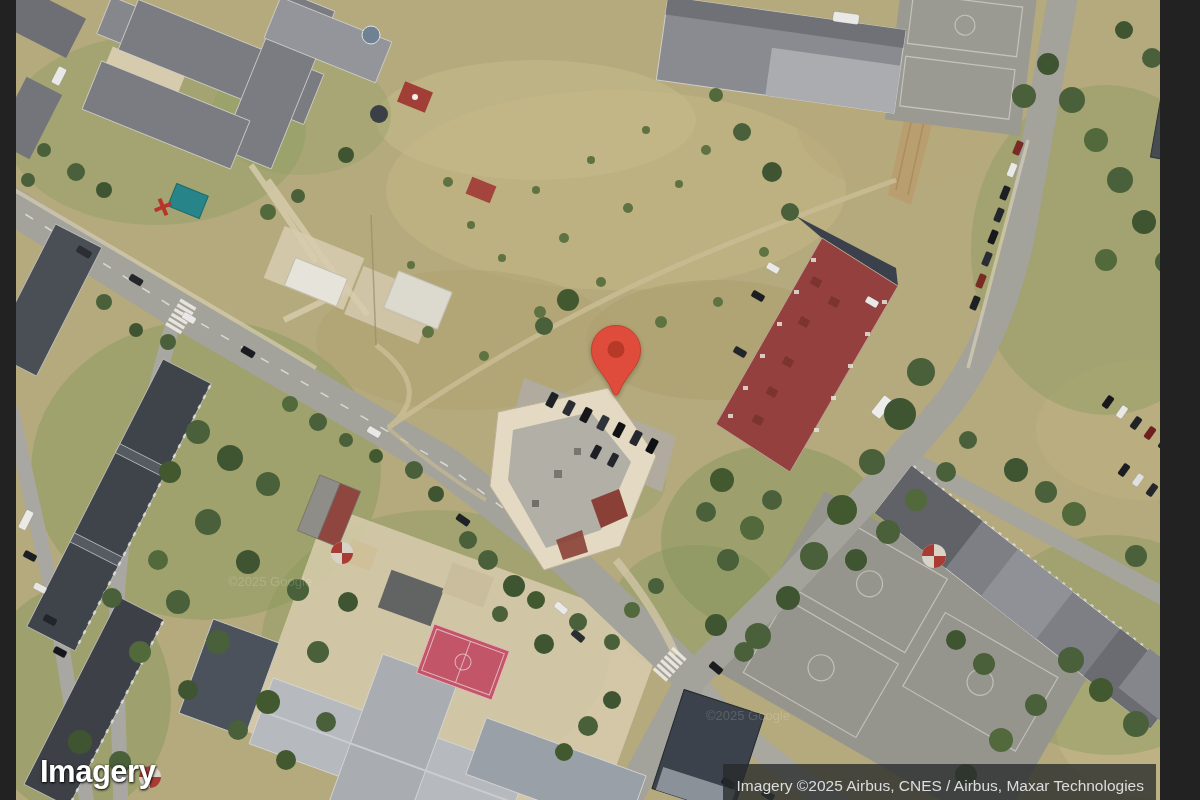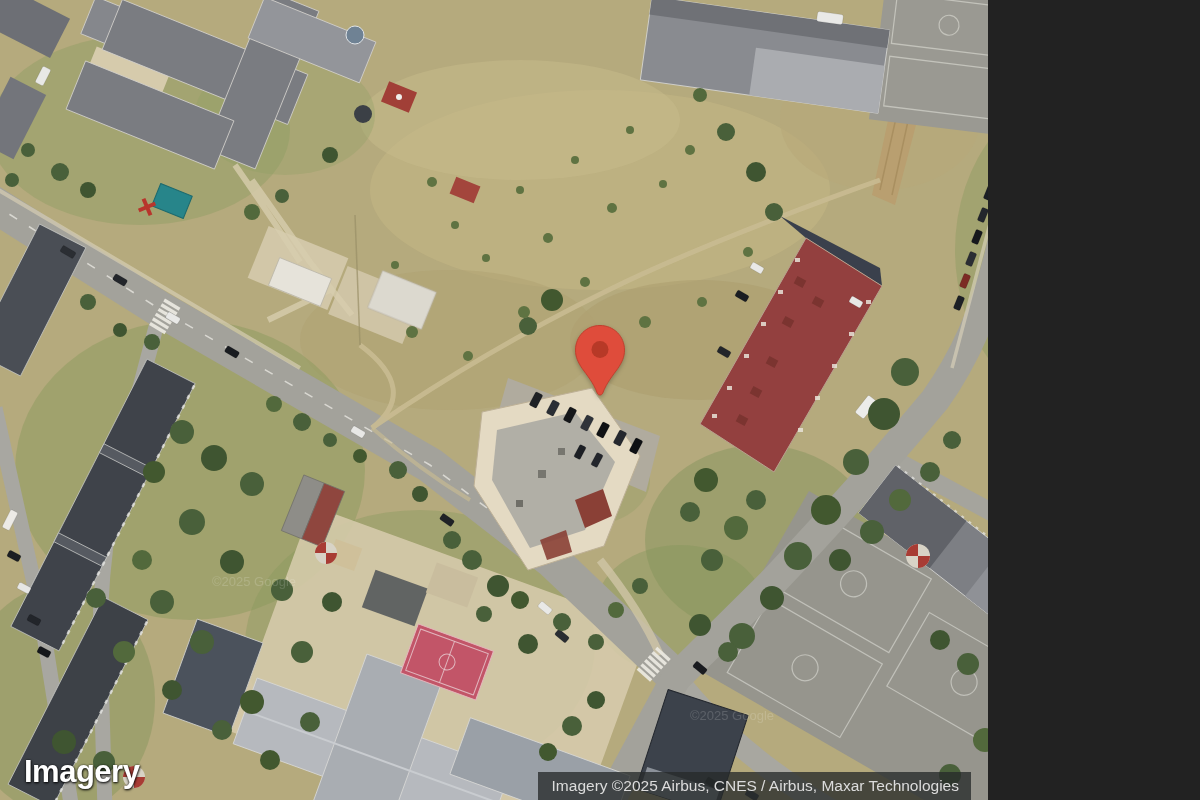--- a/index.html
+++ b/index.html
@@ -1,27 +1,27 @@
 <!DOCTYPE html>
 <html><head>
 <meta charset="utf-8">
 <style>
   html,body{margin:0;padding:0;background:#222;}
-  .stage{position:relative;width:988px;height:800px;overflow:hidden;
-         font-family:"Liberation Sans",sans-serif;background:#0369a1;}
+  .stage{position:relative;width:1144px;height:800px;overflow:hidden;
+         font-family:"Liberation Sans",sans-serif;background:#0369a1;margin-left:16px;}
   .stage svg{display:block;}
   .marker{position:absolute;left:574px;top:324px;width:52px;height:78px;
           filter:drop-shadow(0 2px 2px rgba(0,0,0,.25));cursor:pointer;}
   .glogo{position:absolute;left:24px;bottom:10px;color:#fff;font-size:31px;
          font-weight:700;letter-spacing:-.5px;
          text-shadow:0 1px 3px rgba(0,0,0,.7),0 0 2px rgba(0,0,0,.55),1px 1px 2px rgba(0,0,0,.5);
          cursor:pointer;}
-  .attrib{position:absolute;right:17px;bottom:0;height:28px;line-height:28px;
+  .attrib{position:absolute;right:4px;bottom:0;height:28px;line-height:28px;
           background:rgba(38,42,42,.78);color:#dcdcdc;font-size:15.5px;
-          padding:0 12px 0 14px;white-space:nowrap;}
+          padding:8px 12px 0 14px;white-space:nowrap;}
   .wm{position:absolute;color:rgba(255,255,255,.16);font-size:13px;pointer-events:none;}
   .wm1{left:212px;top:574px;}
   .wm2{left:690px;top:708px;}
 </style>
 </head>
 <body>
 
 <div class="stage">
 
 <svg width="1200" height="800" viewBox="0 0 1200 800">

